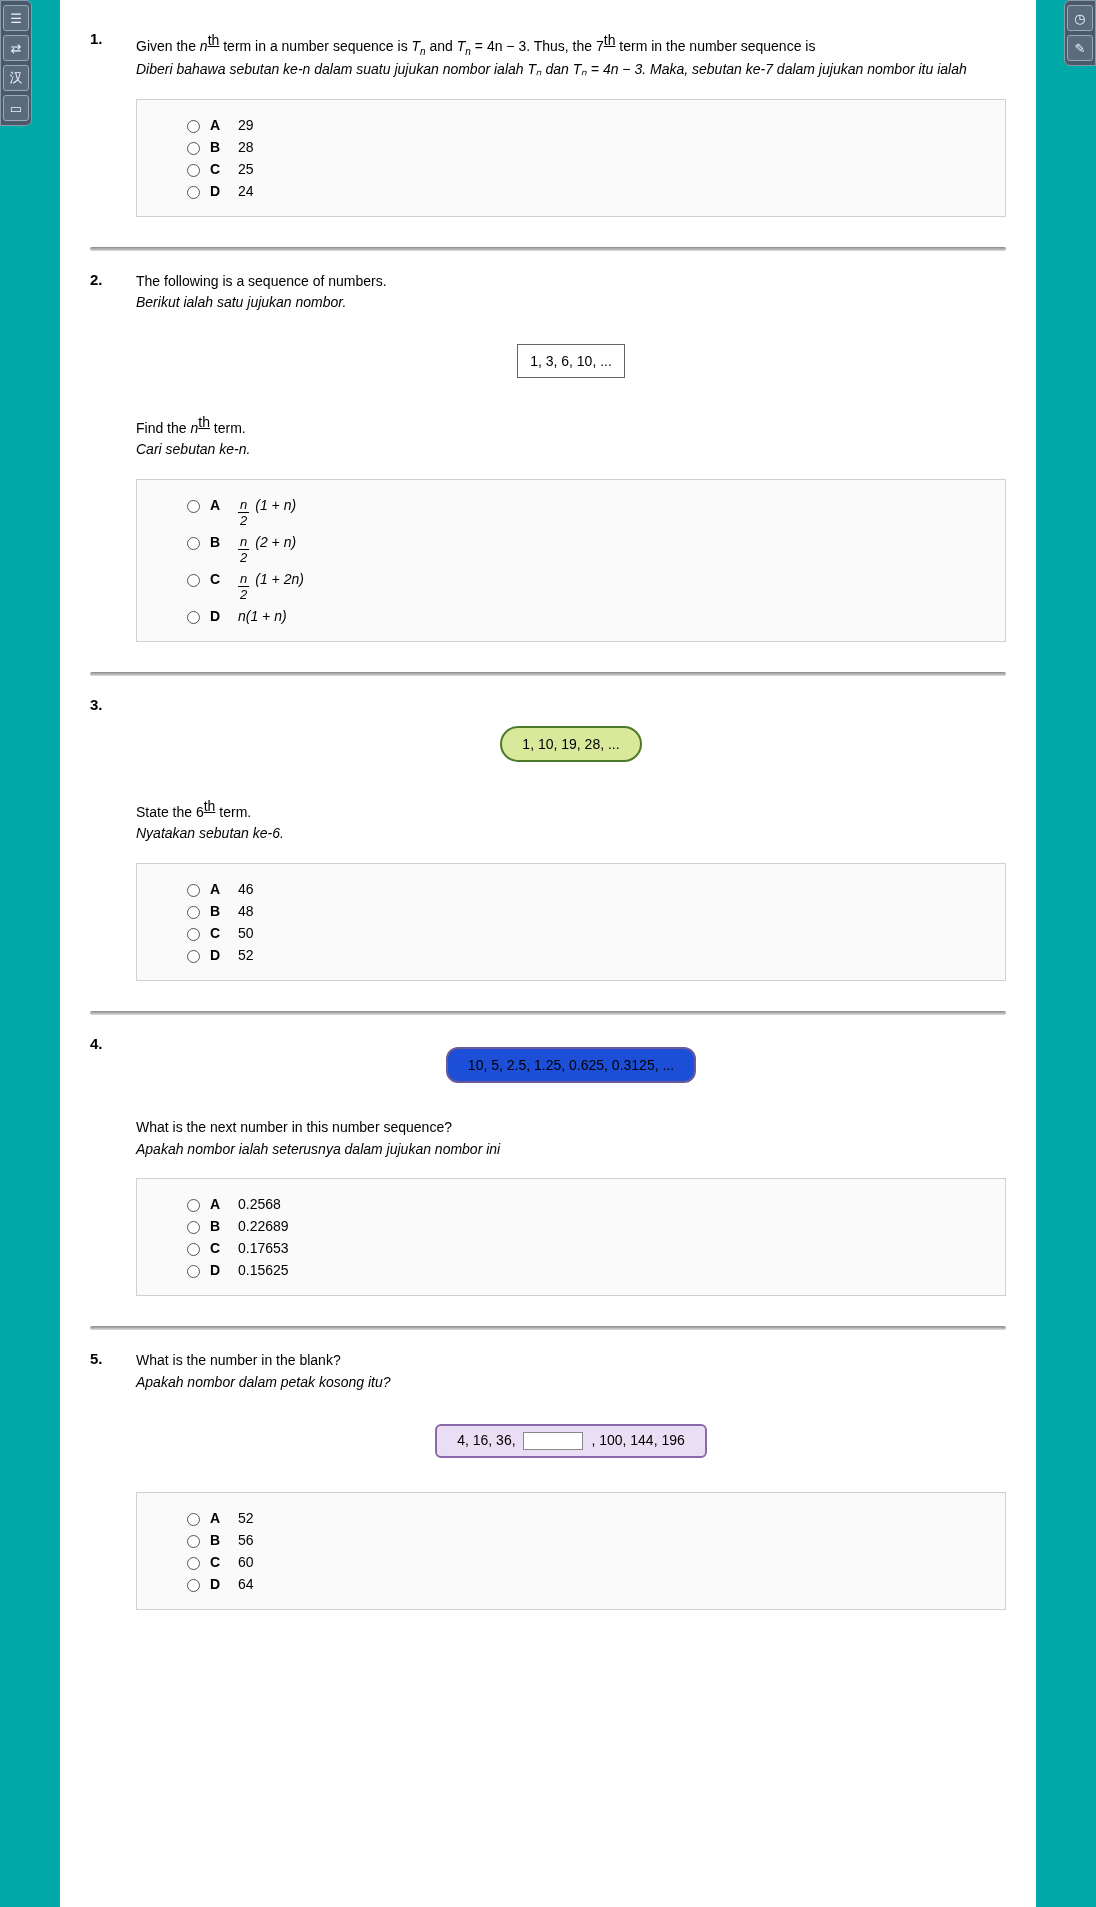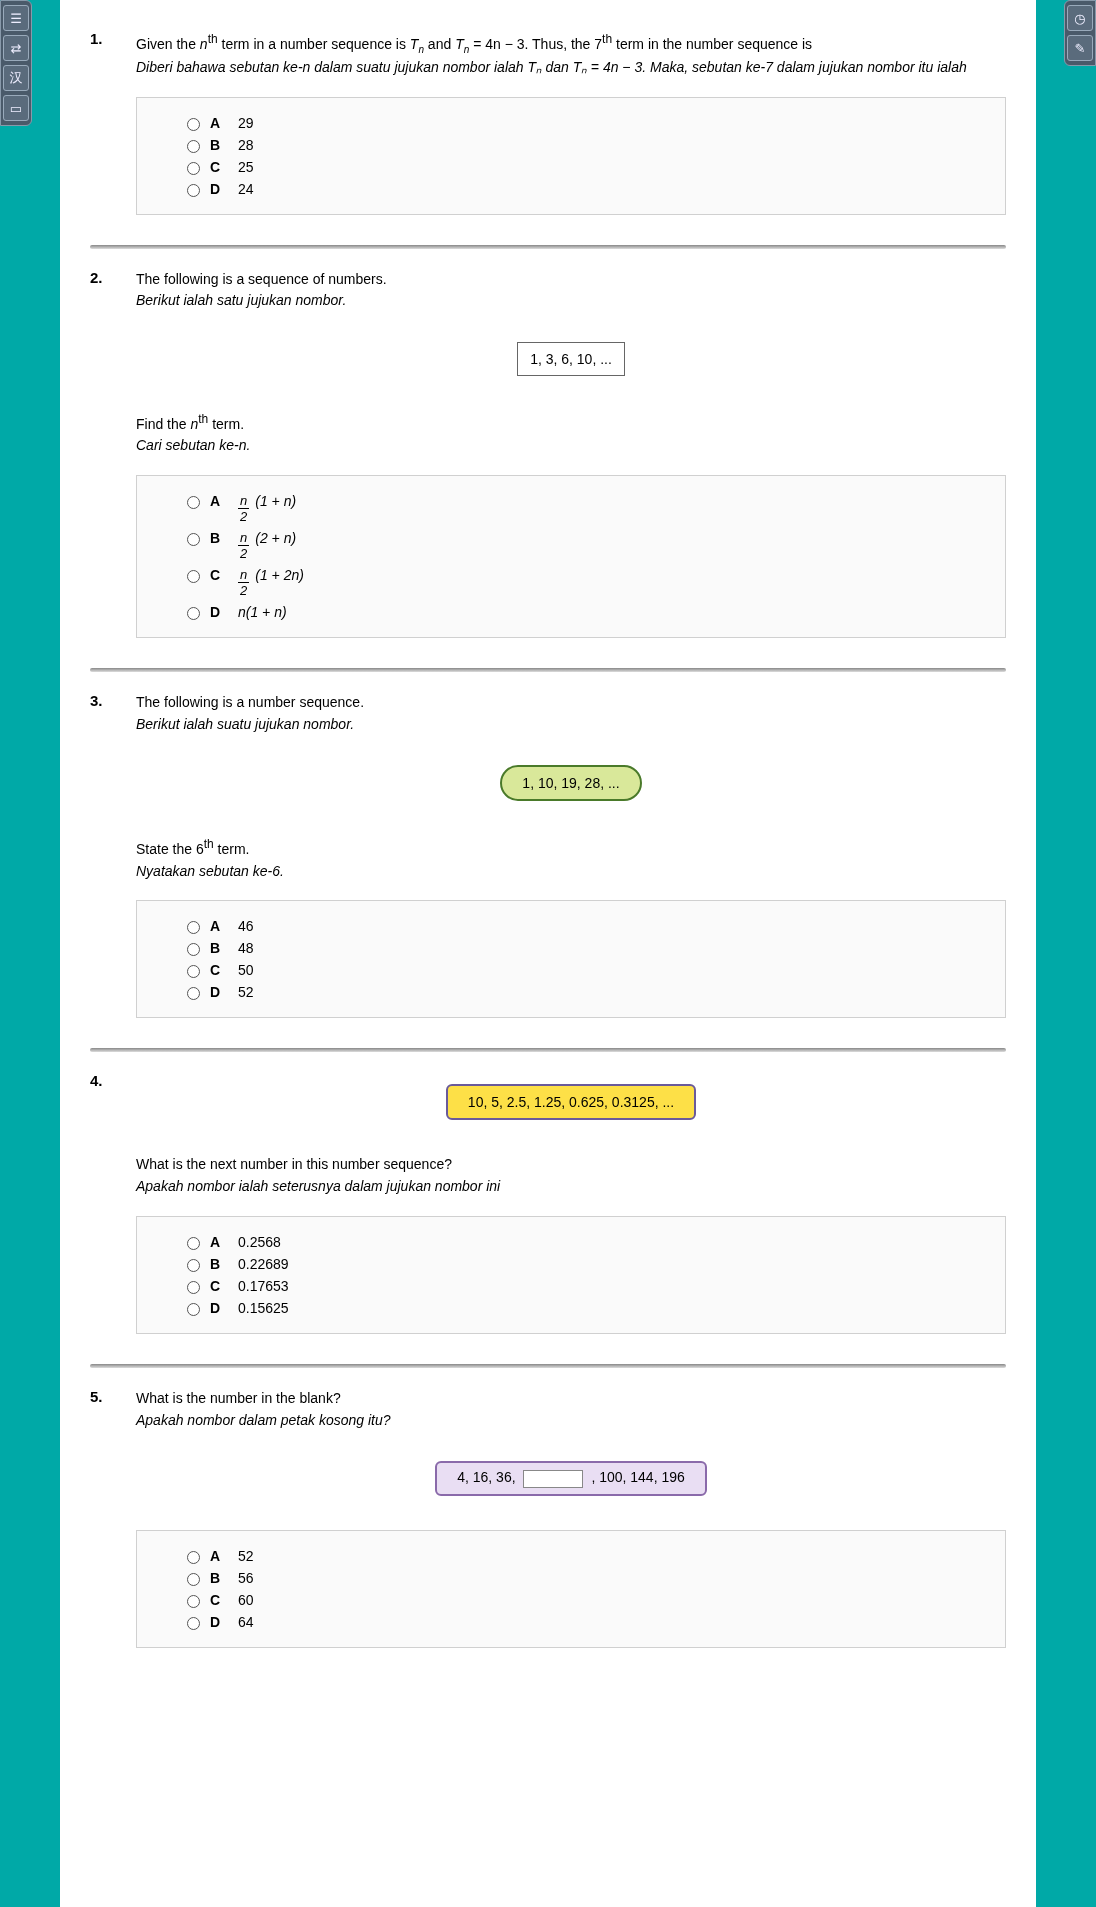--- a/index.html
+++ b/index.html
@@ -72,39 +72,39 @@
     gap: 18px;
   }
   .qnum {
     font-weight: bold;
     min-width: 28px;
     font-size: 15px;
   }
   .qbody { flex: 1; }
   .qtext { line-height: 1.55; }
   .qtext em, .italic { font-style: italic; }
-  sup { font-size: 12px; }
+  sup { font-size: 14px; text-decoration: underline; }
   sub { font-size: 10px; font-style: italic; }
   .seq-box {
     display: inline-block;
     border: 1px solid #666;
     padding: 8px 12px;
     margin: 12px 0;
     background: #fff;
   }
   .seq-box.green {
     background: #d9e89a;
     border: 2px solid #4a7a2a;
     border-radius: 18px;
     padding: 8px 20px;
   }
   .seq-box.purple {
-    background: #fde047;
+    background: #1d4ed8;
     border: 2px solid #6a5a9a;
-    border-radius: 6px;
+    border-radius: 12px;
     padding: 8px 20px;
   }
   .seq-box.lilac {
     background: #e9def3;
     border: 2px solid #8a6aaa;
     border-radius: 6px;
     padding: 6px 20px;
   }
   .seq-center { text-align: center; margin: 18px 0 22px 0;}
   .blank-field {
@@ -264,24 +264,20 @@
             <span class="math-expr">n(1 + n)</span>
           </div>
         </div>
       </div>
     </div>
     <div class="hr-thick"></div>
 
     <div class="question">
       <div class="qnum">3.</div>
       <div class="qbody">
-        <div class="qtext">
-          <span>The following is a number sequence.</span><br>
-          <span class="italic">Berikut ialah suatu jujukan nombor.</span>
-        </div>
         <div class="seq-center">
           <span class="seq-box green">1, 10, 19, 28, ...</span>
         </div>
         <div class="sub-prompt">
           <span>State the 6</span><sup>th</sup><span> term.</span><br>
           <span class="italic">Nyatakan sebutan ke-6.</span>
         </div>
         <div class="answers">
           <div class="opt-row">
               <span class="radio"></span>

